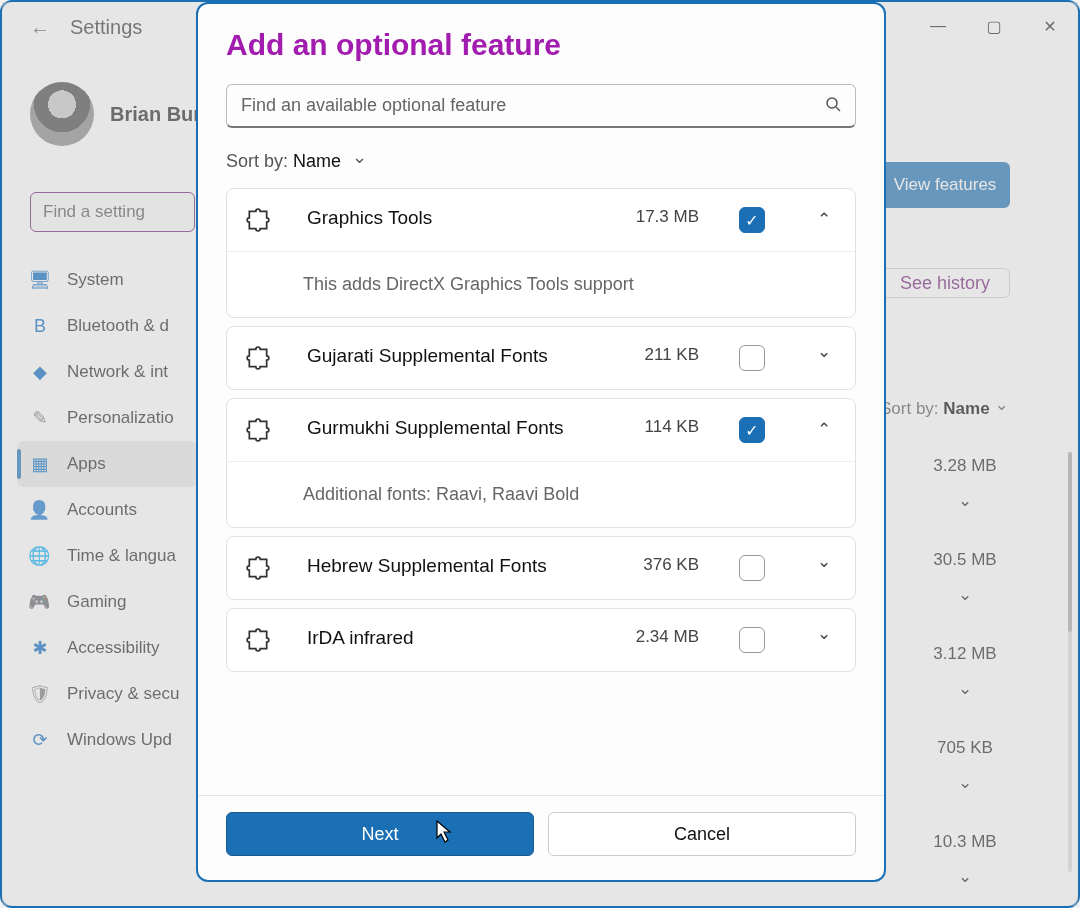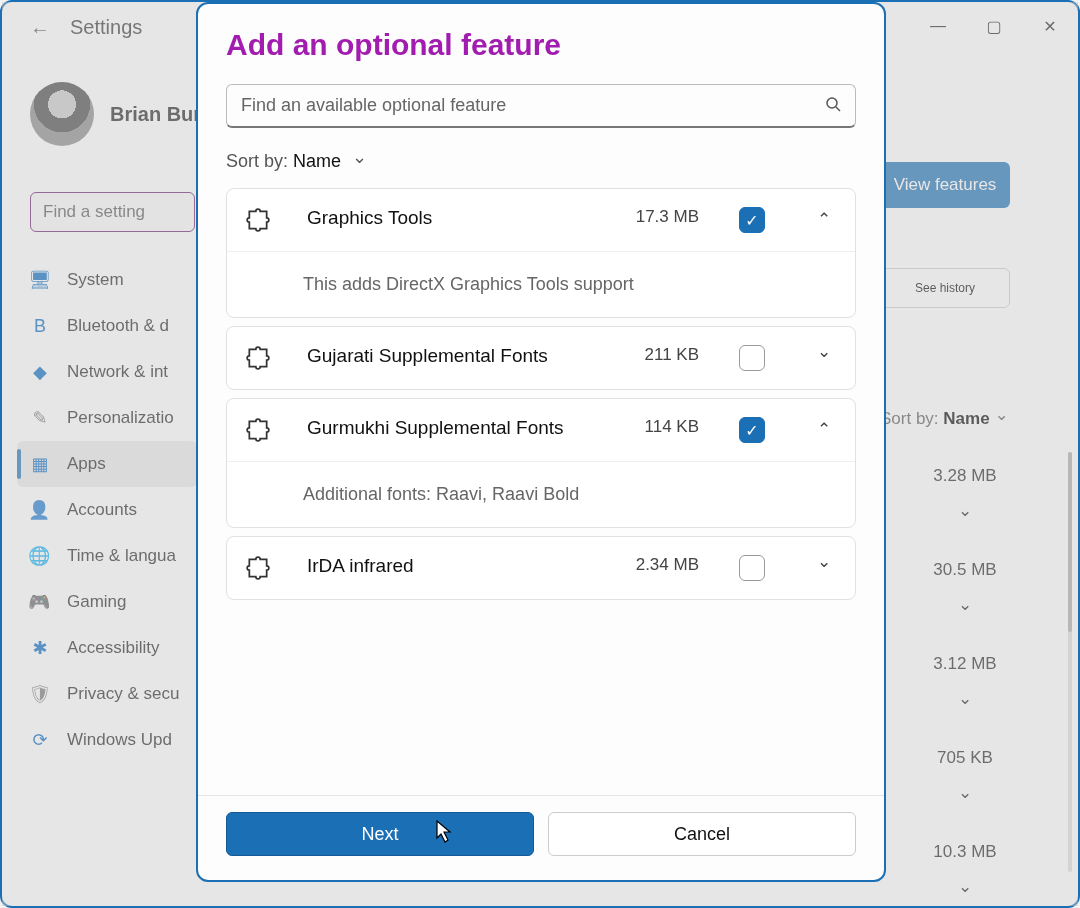--- a/index.html
+++ b/index.html
@@ -23,21 +23,21 @@
   .find-setting { position: absolute; top: 190px; left: 28px; width: 165px; height: 40px; border: 1px solid #701a75; border-radius: 6px; padding: 0 12px; display: flex; align-items: center; color: #555; background: #fafafa; font-size: 17px; }
 
   .sidebar { position: absolute; top: 255px; left: 15px; width: 180px; }
   .sidebar-item { display: flex; align-items: center; gap: 16px; padding: 12px 12px; font-size: 17px; color: #222; border-radius: 6px; position: relative; }
   .sidebar-item.selected { background: #e9e9e9; }
   .sidebar-item.selected::before { content:''; position:absolute; left:0; top:8px; bottom:8px; width:4px; background:#1a6fb5; border-radius:2px;}
   .sic { width: 22px; height: 22px; display: inline-flex; align-items: center; justify-content: center; font-size: 18px; }
 
   .right-panel { position: absolute; top: 160px; right: 28px; width: 170px; }
   .vf-btn { width: 130px; height: 46px; background: #1a6fb5; color: #fff; border-radius: 6px; display: flex; align-items: center; justify-content: center; font-size: 17px; margin-bottom: 60px; }
-  .sh-btn { width: 130px; height: 40px; background: #fff; border: 1px solid #ccc; border-radius: 6px; display: flex; align-items: center; justify-content: center; font-size: 12px; color: #000000; margin-bottom: 100px;}
+  .sh-btn { width: 130px; height: 30px; background: #fff; border: 1px solid #ccc; border-radius: 6px; display: flex; align-items: center; justify-content: center; font-size: 18px; color: #701a75; margin-bottom: 100px;}
   .right-sort { font-size: 17px; color: #555; margin-bottom: 50px; }
   .right-sort b { color: #000; font-weight:600; }
   .right-row { display:flex; align-items:center; justify-content:flex-end; gap:18px; height:46px; font-size:17px; color:#222; margin-bottom:48px;flex-direction:column;}
 
   
   .modal { position: absolute; top: 2px; left: 196px; width: 690px; height: 880px; background: #fdfdfd; border: 2px solid #1a6fb5; border-radius: 12px; display: flex; flex-direction: column; padding: 24px 28px 20px 28px; }
   .modal h1 { font-size: 30px; font-weight: 600; color: #a21caf; margin-bottom: 22px; }
   .search-box { position: relative; height: 44px; border: 1px solid #bbb; border-bottom: 2px solid #777; border-radius: 6px; display: flex; align-items: center; padding: 0 44px 0 14px; font-size: 18px; color: #666; margin-bottom: 22px; }
   .search-icon { position: absolute; right: 14px; top: 50%; transform: translateY(-50%); font-size: 16px; color: #555; }
   .sort-row { font-size: 18px; color: #555; margin-bottom: 16px; }
@@ -230,20 +230,31 @@
     <span class="chk checked">✓</span>
     <span class="chev chev-up"></span>
   </div>
         <div class="card-body">Additional fonts: Raavi, Raavi Bold</div>
       </div>
       <div class="card">
         <div class="card-head">
     <svg class="puzzle" viewBox="0 0 24 24">
             <path fill="none" stroke="#333" stroke-width="1.6" d="M4 4 h6 a2 2 0 1 1 4 0 h6 v6 a2 2 0 1 1 0 4 v6 h-6 a2 2 0 1 1 -4 0 h-6 v-6 a2 2 0 1 1 0 -4 z"></path>
           </svg>
+    <span class="fname">Hebrew Supplemental Fonts</span>
+    <span class="fsize">376 KB</span>
+    <span class="chk "></span>
+    <span class="chev chev-down"></span>
+  </div>
+      </div>
+      <div class="card">
+        <div class="card-head">
+    <svg class="puzzle" viewBox="0 0 24 24">
+            <path fill="none" stroke="#333" stroke-width="1.6" d="M4 4 h6 a2 2 0 1 1 4 0 h6 v6 a2 2 0 1 1 0 4 v6 h-6 a2 2 0 1 1 -4 0 h-6 v-6 a2 2 0 1 1 0 -4 z"></path>
+          </svg>
     <span class="fname">IrDA infrared</span>
     <span class="fsize">2.34 MB</span>
     <span class="chk "></span>
     <span class="chev chev-down"></span>
   </div>
       </div>
     </div>
 
   <div class="modal-footer">
     <div class="btn btn-primary">Next</div>

